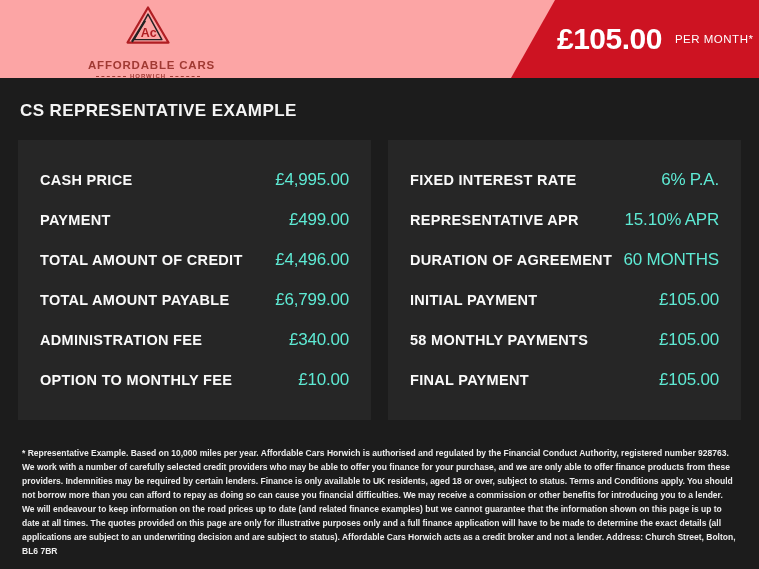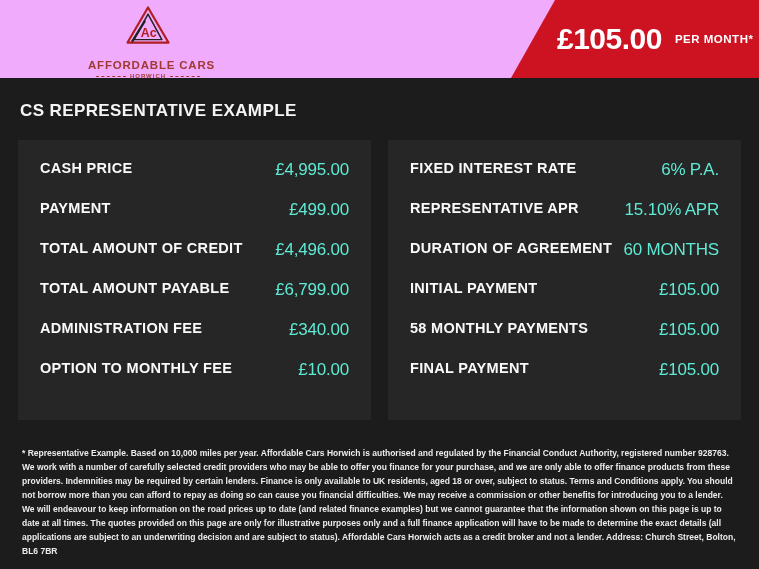--- a/index.html
+++ b/index.html
@@ -7,21 +7,21 @@
   body {
     background: #1c1c1c;
     font-family: "Liberation Sans", sans-serif;
     position: relative;
   }
 
   
   .header {
     position: relative;
     height: 78px;
-    background: #f0abfc;
+    background: #fca5a5;
     overflow: hidden;
   }
   .logo {
     position: absolute;
     left: 88px;
     top: 6px;
     width: 120px;
     text-align: center;
   }
   .logo svg { display: block; margin: 0 auto; }
@@ -63,21 +63,21 @@
     padding-left: 46px;
     color: #ffffff;
   }
   .price-amount {
     font-size: 30px;
     font-weight: 700;
     letter-spacing: -0.5px;
   }
   .price-suffix {
     font-size: 11.5px;
-    font-weight: 700;
+    font-weight: 400;
     letter-spacing: 0.5px;
     margin-left: 13px;
   }
 
   
   .page-title {
     color: #f5f5f5;
     font-size: 17px;
     font-weight: 700;
     letter-spacing: 0.4px;
@@ -93,21 +93,21 @@
   }
   .panel {
     background: #262626;
     flex: 1;
     padding: 20px 22px 20px 22px;
     height: 280px;
   }
   .row {
     display: flex;
     justify-content: space-between;
-    align-items: flex-start;
+    align-items: center;
     height: 40px;
   }
   .row-label {
     color: #fafafa;
     font-size: 14.5px;
     font-weight: 700;
     letter-spacing: 0.3px;
     white-space: nowrap;
   }
   .row-value {

